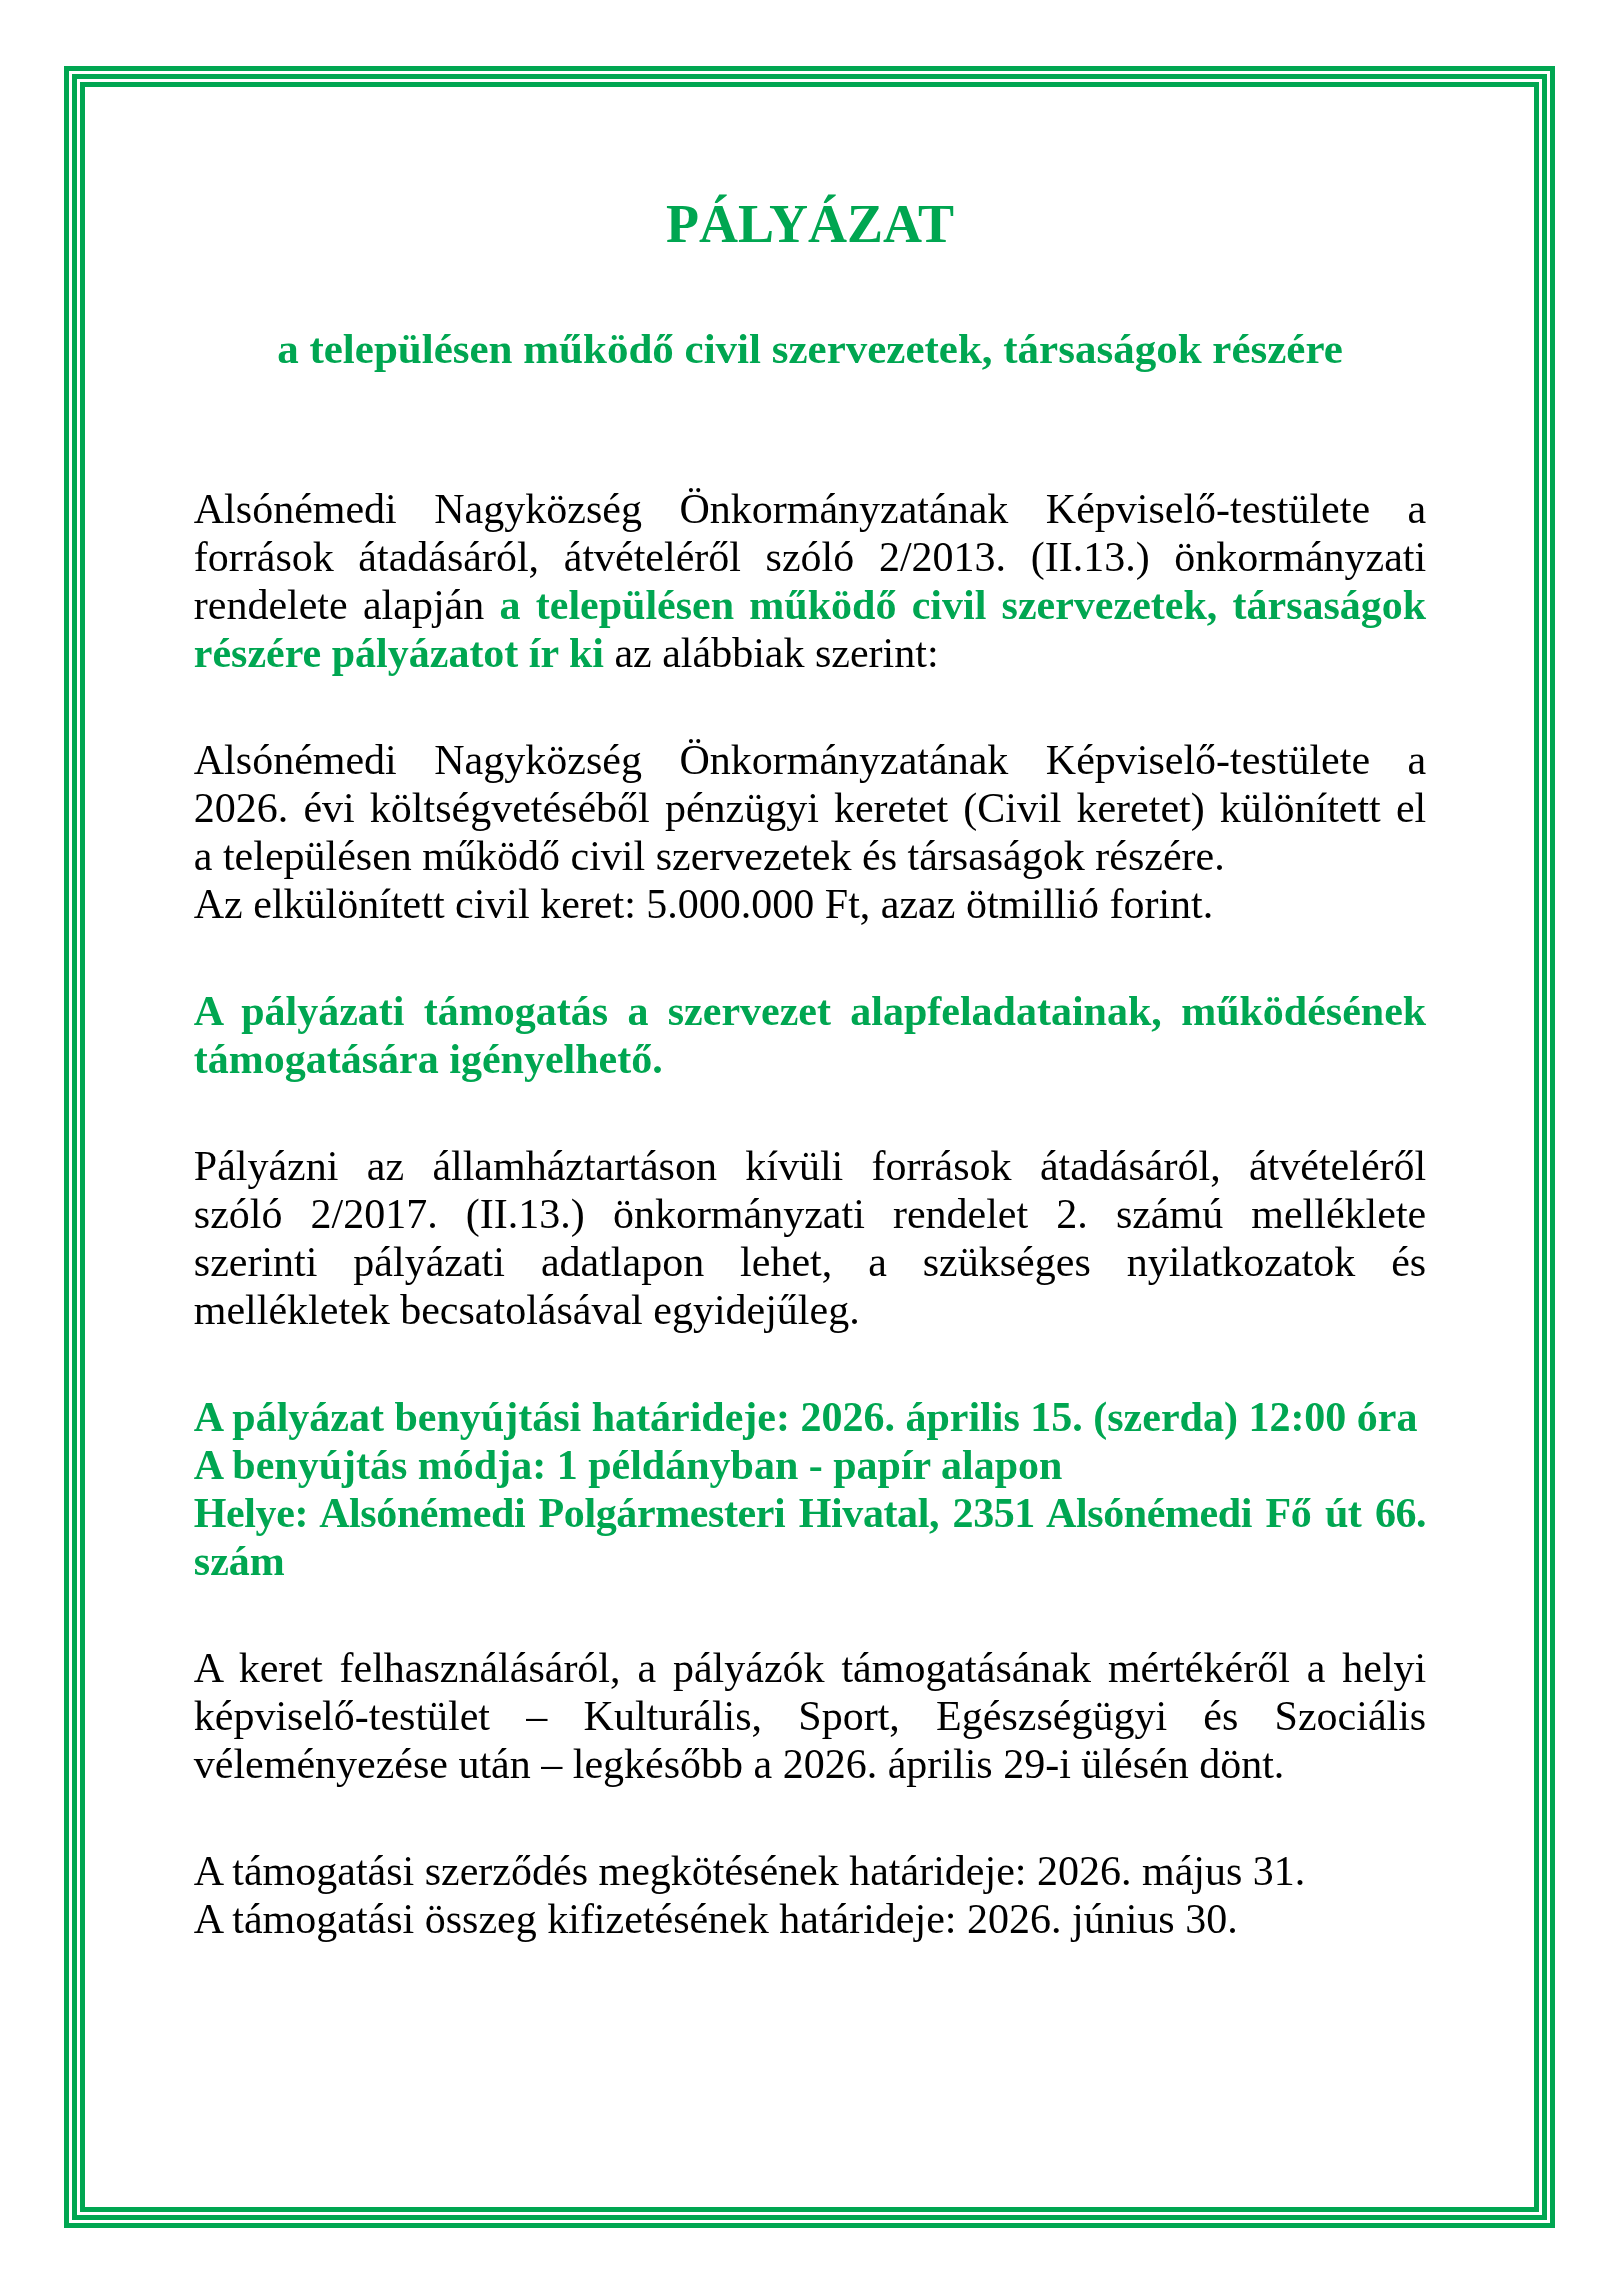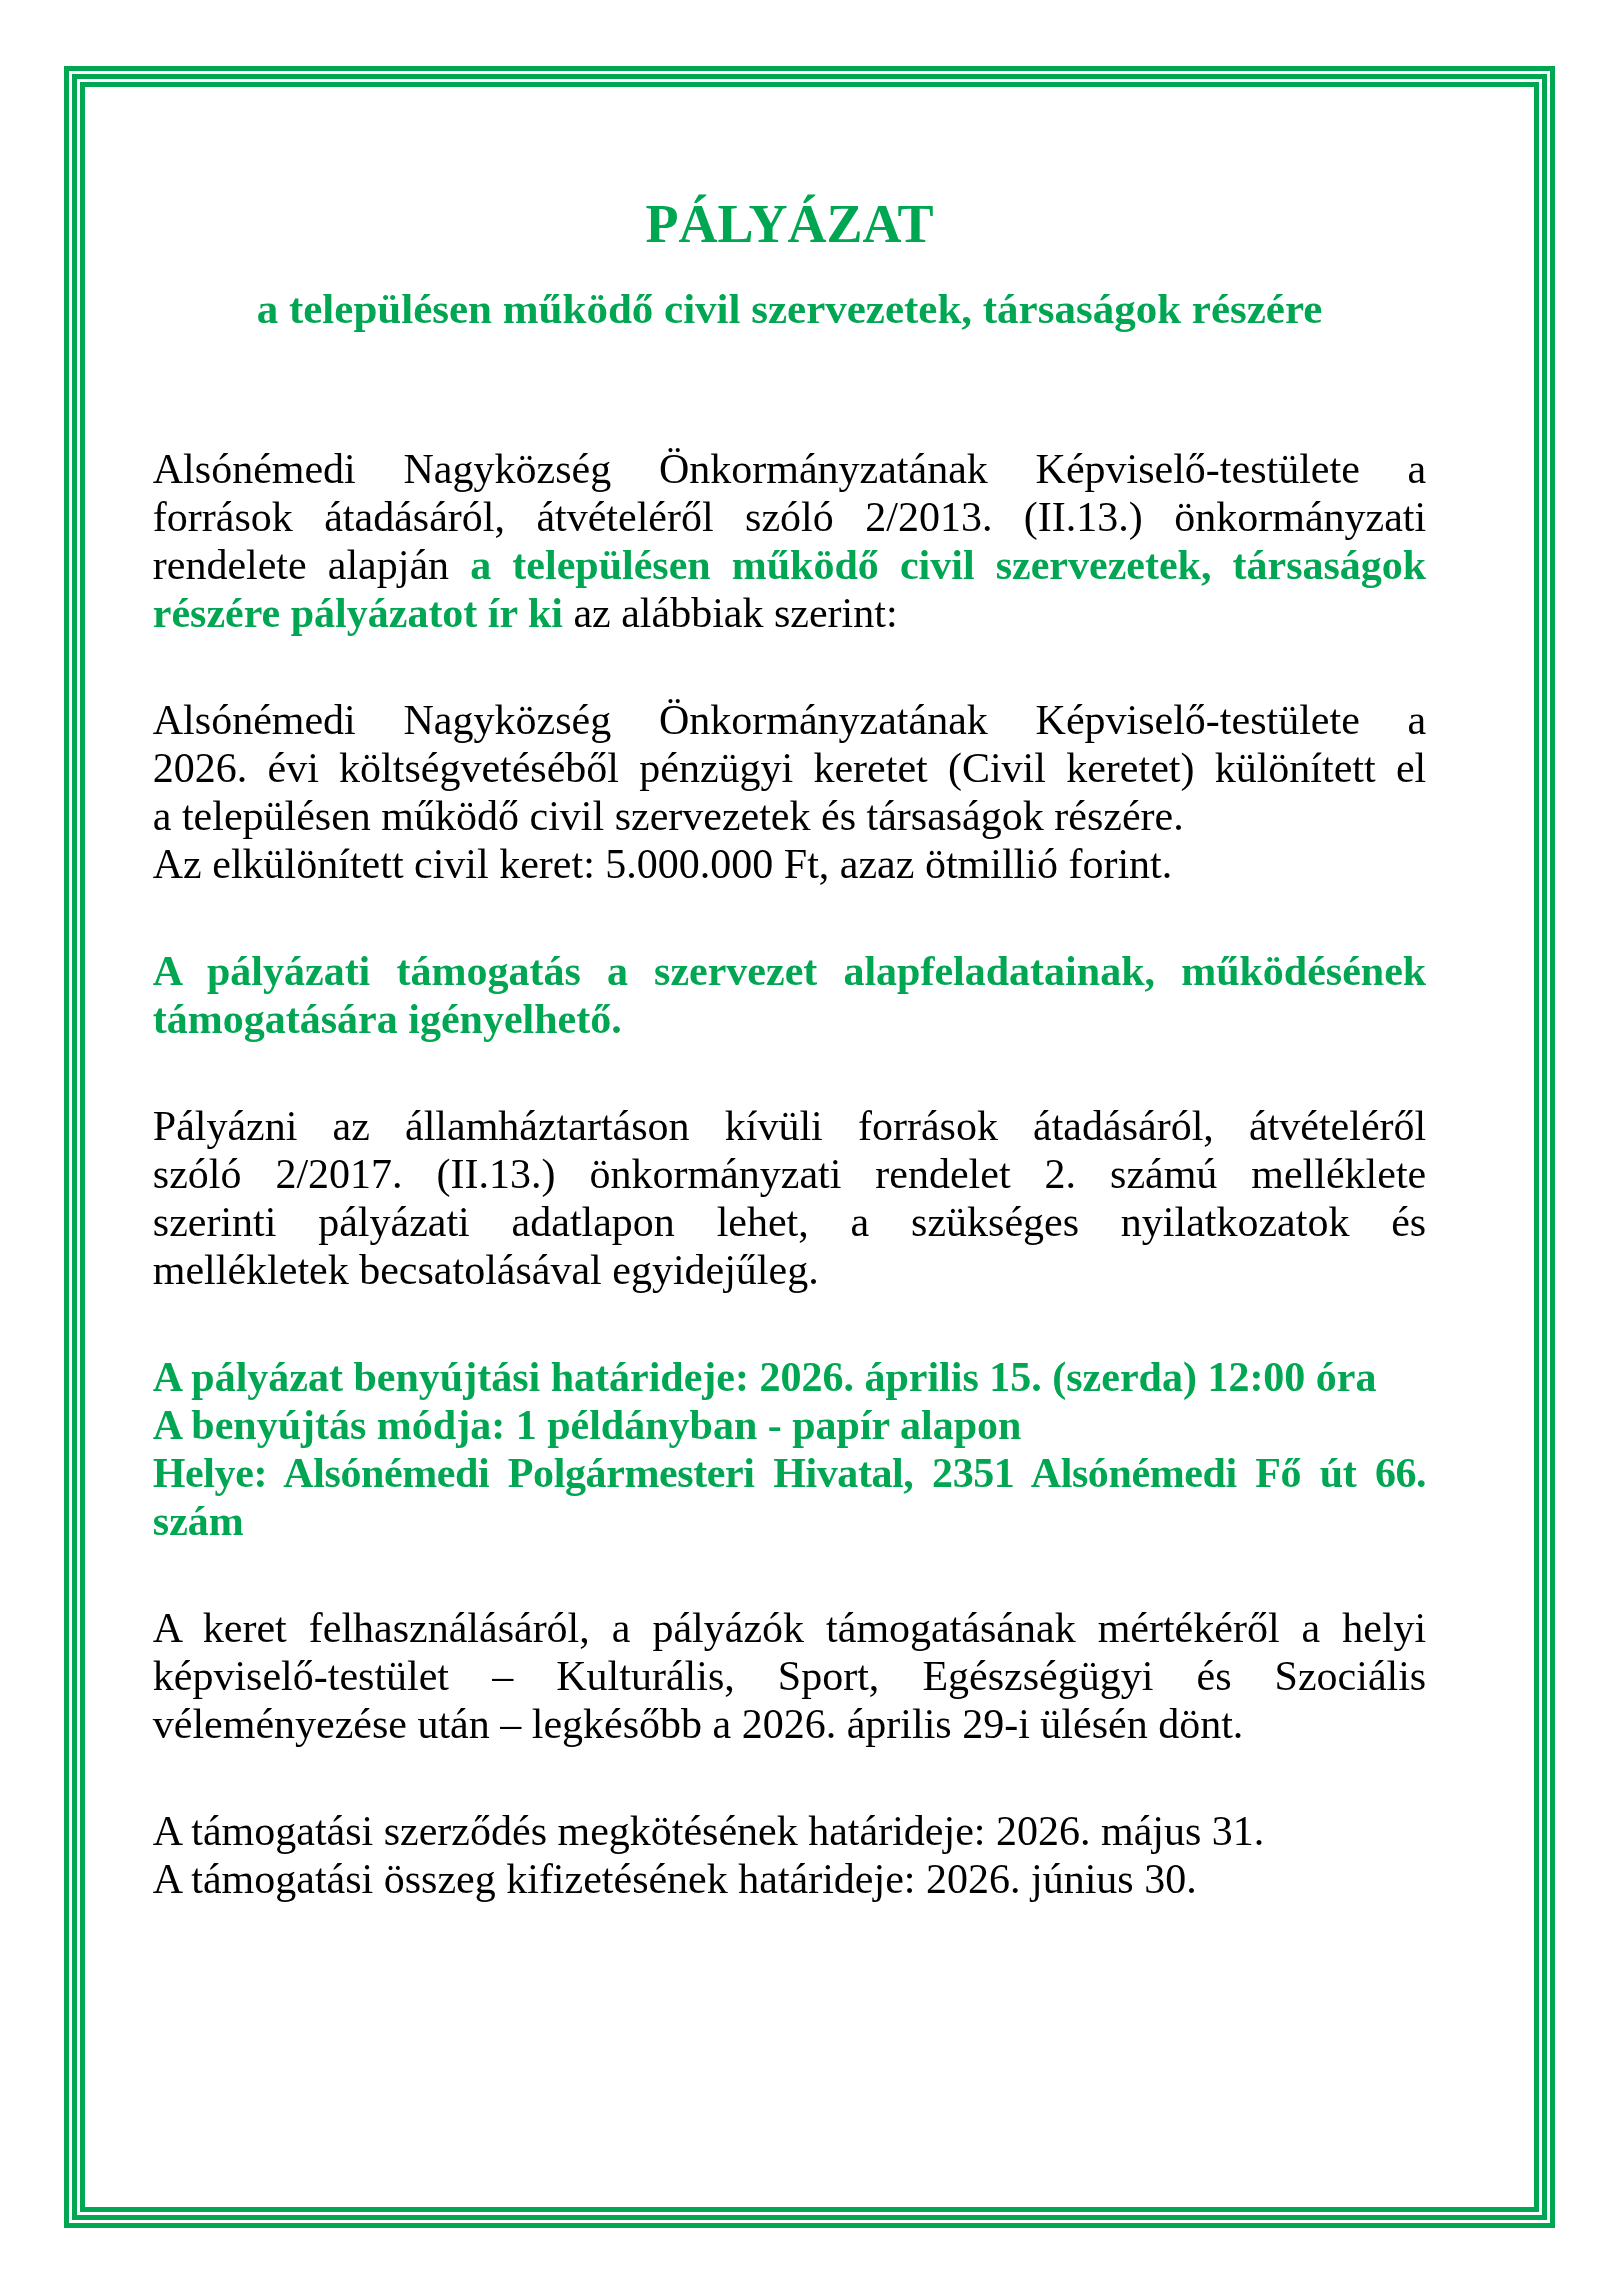--- a/index.html
+++ b/index.html
@@ -27,33 +27,33 @@
     width:100%;height:100%;
     border:5.9px solid var(--green);
     padding:2.9px;
   }
   .frame-inner{
     width:100%;height:100%;
     border:5.9px solid var(--green);
     overflow:hidden;
   }
   .content{
-    padding:109px 108px 0 68px;
+    padding:109px 108px 0 109px;
     font-size:42px;
     line-height:48px;
   }
   .title{
     font-size:54px;
     line-height:57px;
     font-weight:bold;
     color:var(--green);
     text-align:center;
   }
   .subtitle{
-    margin-top:32px;
+    margin-top:72px;
     font-size:43px;
     line-height:48px;
     font-weight:bold;
     color:var(--green);
     text-align:center;
   }
   .pg{margin-top:59px;}
   .pg.first{margin-top:112px;}
   .ln{text-align:left;}
   .ln.j{text-align:justify;text-align-last:justify;}

